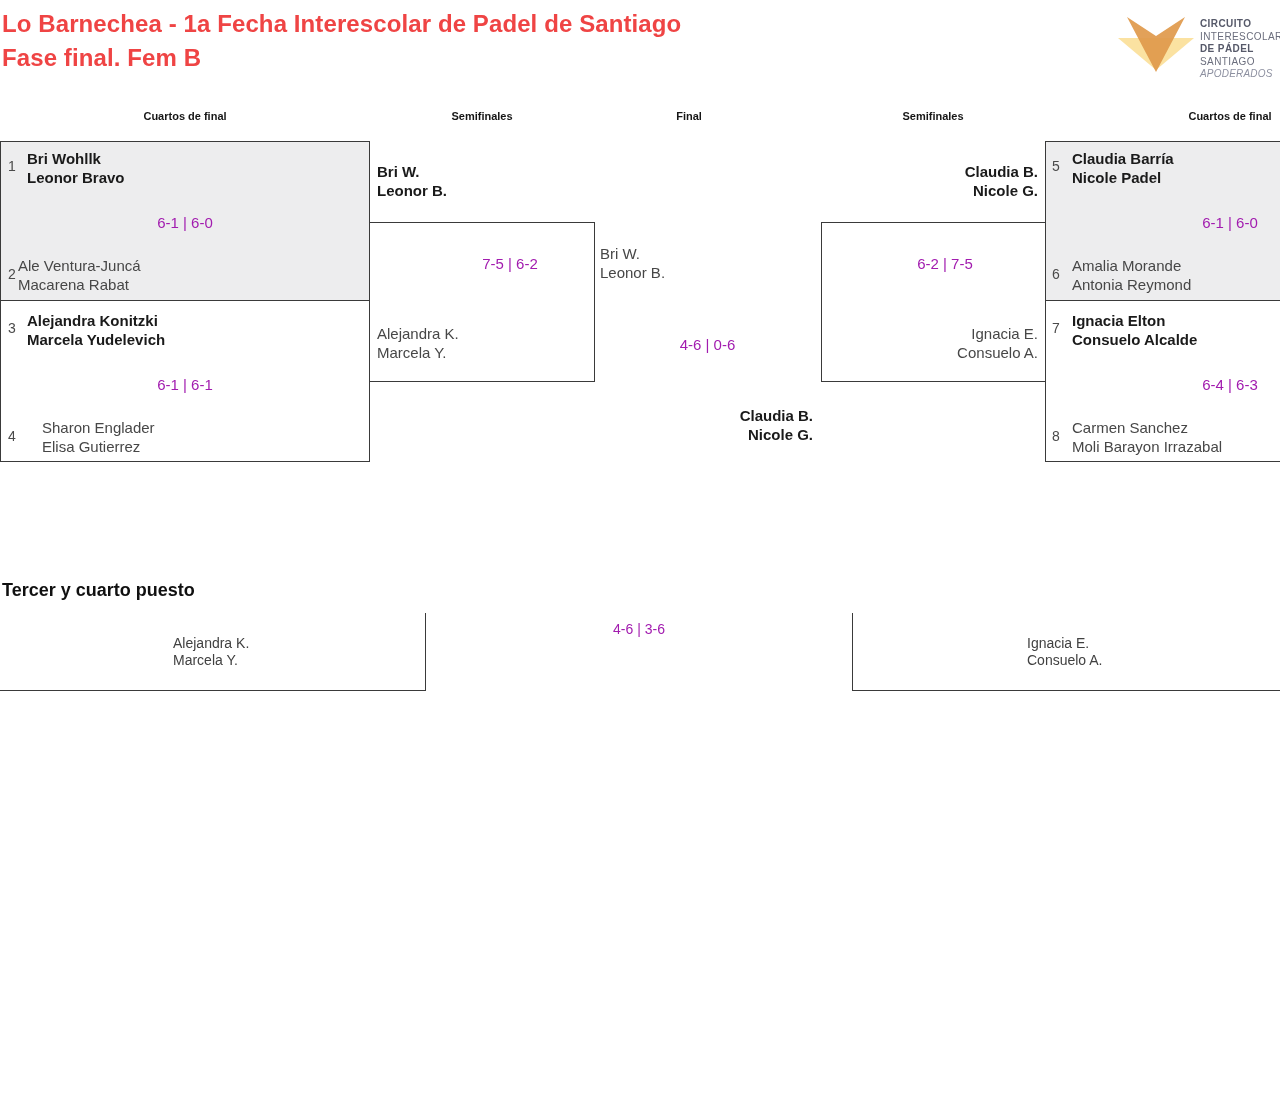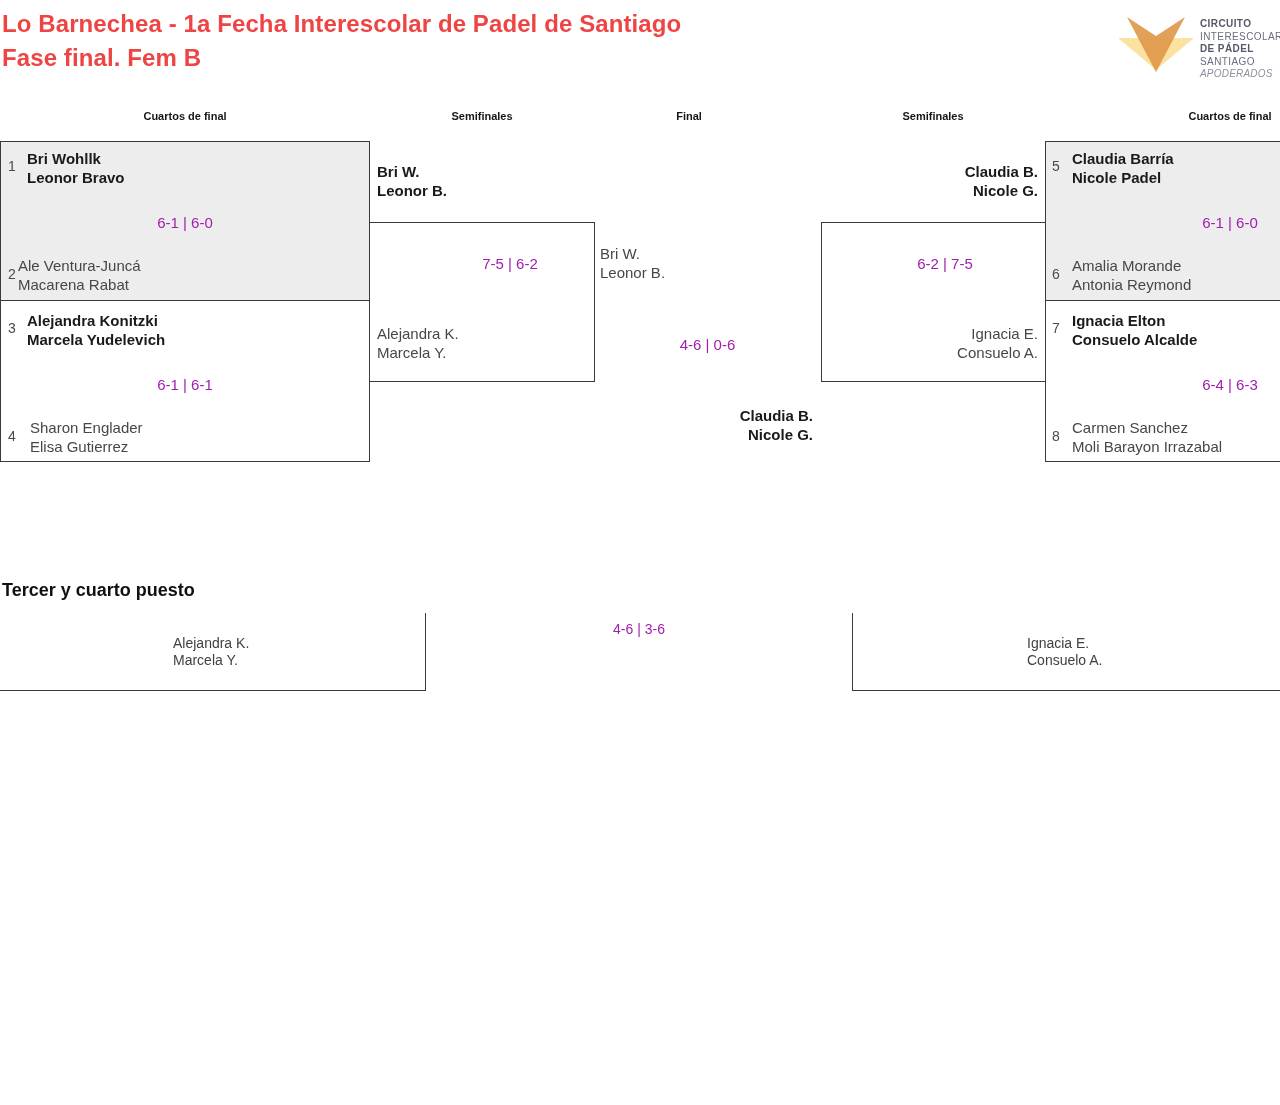--- a/index.html
+++ b/index.html
@@ -70,21 +70,21 @@
     <div class="nline">Macarena Rabat</div>
   </div>
   <div class="seed" style="left:8px;top:266px;">2</div>
 
   <div class="seed" style="left:8px;top:320px;">3</div>
   <div class="team win" style="left:27px;top:311px;">
     <div class="nline">Alejandra Konitzki</div>
     <div class="nline">Marcela Yudelevich</div>
   </div>
   <div class="score" style="left:0px;width:370px;top:375px;">6-1 | 6-1</div>
-  <div class="team" style="left:30px;top:418px;">
+  <div class="team" style="left:42px;top:418px;">
     <div class="nline">Sharon Englader</div>
     <div class="nline">Elisa Gutierrez</div>
   </div>
   <div class="seed" style="left:8px;top:428px;">4</div>
 
   <div class="team win" style="left:377px;top:162px;">
     <div class="nline">Bri W.</div>
     <div class="nline">Leonor B.</div>
   </div>
   <div class="score" style="left:369px;width:194px;top:254px;margin-left:44px;">7-5 | 6-2</div>

